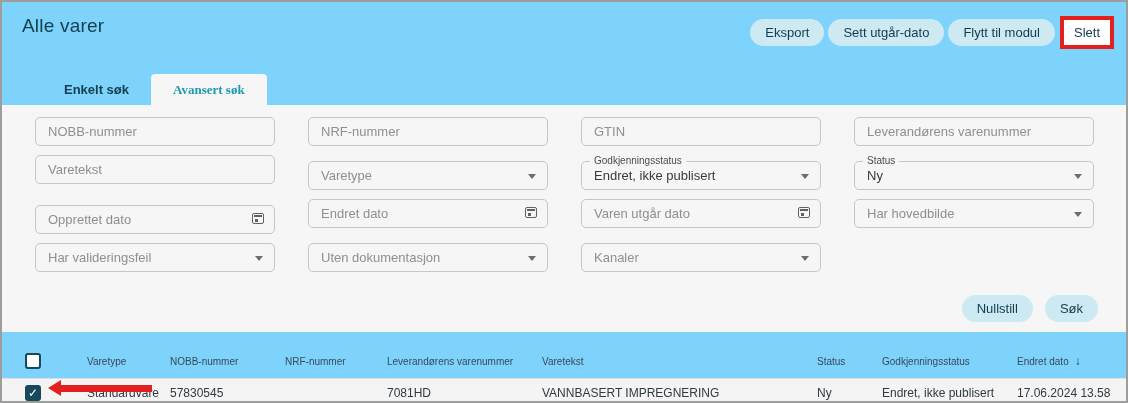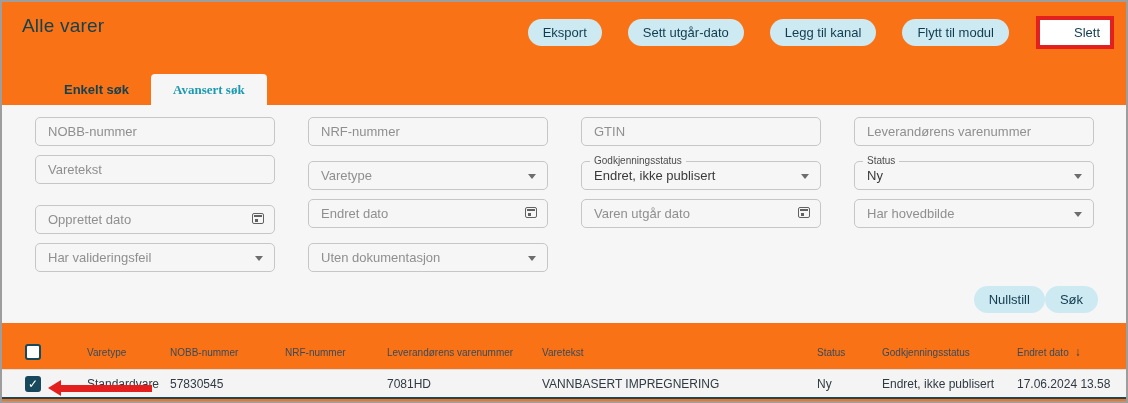--- a/index.html
+++ b/index.html
@@ -1,26 +1,26 @@
 <!DOCTYPE html>
 <html><head>
 <meta charset="utf-8">
 <style>
   html,body { margin:0; padding:0; background:#fff; font-family:"Liberation Sans", sans-serif; }
   .page { position:relative; width:1128px; height:403px; box-sizing:border-box;
-          border:2px solid #9d9d9d; background:#f97316; overflow:hidden; }
+          border:2px solid #9d9d9d; background:#7dd3fc; overflow:hidden; }
 
   
   .header { display:flex; justify-content:space-between; align-items:flex-start; padding:13px 12px 0 20px; }
   .title { font-size:19px; font-weight:500; color:#15404f; letter-spacing:.2px; }
-  .toolbar { display:flex; align-items:center; gap:26px; padding-top:1px; }
+  .toolbar { display:flex; align-items:center; gap:4px; padding-top:1px; }
   .pill { background:#cde9f2; color:#113c4f; border:none; border-radius:14px; height:27px;
           padding:0 15px; font-size:13px; font-family:inherit; cursor:pointer; white-space:nowrap; }
   .slett-box { border:4px solid #e4201f; background:#fff; padding:1px 2px; margin-left:1px; }
-  .slett-box .pill { background:#fff; height:23px; padding:0 8px; border-radius:0;margin-left:24px; }
+  .slett-box .pill { background:#fff; height:23px; padding:0 8px; border-radius:0; }
 
   
   .tabs { display:flex; margin:10px 0 0 40px; }
   .tab { height:31px; line-height:31px; padding:0 22px; font-size:13px; font-weight:700;
          color:#15404f; cursor:pointer;margin-top:15px; }
   .tab.active { background:#f6f6f6; color:#1e9ab0; border-radius:4px 4px 0 0;font-family:Liberation Serif, serif; }
 
   
   .panel { background:#f6f6f6; padding:12px 0 6px; }
   .grid { display:grid; grid-template-columns:repeat(4,240px); column-gap:33px; row-gap:9px; padding:0 33px; }
@@ -34,21 +34,21 @@
   .caret { position:absolute; right:12px; top:13px; width:0; height:0;
            border-left:4.5px solid transparent; border-right:4.5px solid transparent; border-top:5px solid #6d6d6d; }
   .cal { position:absolute; right:11px; top:8px; width:12px; height:11px; border:1.5px solid #616161;
          border-radius:2px; box-sizing:border-box; }
   .cal::before { content:""; position:absolute; top:1px; left:1px; right:1px; height:2px; background:#616161; }
   .cal::after { content:""; position:absolute; top:5px; left:2px; width:3px; height:3px; background:#616161; }
   .search-ic { position:absolute; right:14px; top:8px; width:9px; height:9px; border:1.5px solid #4f4f4f;
                border-radius:50%; box-sizing:border-box; }
   .search-ic::after { content:""; position:absolute; width:6px; height:1.6px; background:#4f4f4f;
                       transform:rotate(45deg); right:-5px; bottom:-2px; }
-  .actions { display:flex; justify-content:flex-end; padding:14px 28px 4px 0; }
+  .actions { display:flex; justify-content:flex-end; gap:12px; padding:14px 28px 4px 0; }
 
   
   .tbl-wrap { margin-top:8px; }
   table { width:100%; border-collapse:collapse; table-layout:fixed; }
   th { font-size:10px; font-weight:400; color:#39495a; text-align:left; padding:13px 4px 9px 0;
        border-bottom:1px solid #dedede; overflow:hidden; white-space:nowrap; }
   td { font-size:12px; color:#2f3a42; padding:0 4px 0 0; height:27px; overflow:hidden; white-space:nowrap; }
   tr.data-row { background:#f4f4f4; border-bottom:2px solid #17485c; cursor:pointer; }
   .cbx { display:inline-block; width:16px; height:16px; box-sizing:border-box; border:2px solid #17485c;
          border-radius:3px; background:#fff; margin-left:23px; vertical-align:middle; cursor:pointer; }
@@ -65,21 +65,20 @@
 </head>
 <body>
 
 <div class="page">
 
   <div class="header">
     <div class="title">Alle varer</div>
     <div class="toolbar">
       <button class="pill">Eksport</button>
       <button class="pill">Sett utgår-dato</button>
-      <button class="pill">Legg til kanal</button>
       <button class="pill">Flytt til modul</button>
       <span class="slett-box">
         <button class="pill">Slett</button>
       </span>
     </div>
   </div>
 
   <div class="tabs">
     <div class="tab">Enkelt søk</div>
     <div class="tab active">Avansert søk</div>
@@ -136,20 +135,24 @@
         <input placeholder="Har hovedbilde" style="">
         <span class="caret"></span>
       </div>
       <div class="field">
         <input placeholder="Har valideringsfeil" style="">
         <span class="caret"></span>
       </div>
 
       <div class="field">
         <input placeholder="Uten dokumentasjon" style="">
+        <span class="caret"></span>
+      </div>
+      <div class="field">
+        <input placeholder="Kanaler" style="">
         <span class="caret"></span>
       </div>
       <div></div>
         <div></div>
     </div>
 
     <div class="actions">
       <button class="pill">Nullstill</button>
       <button class="pill">Søk</button>
     </div>

